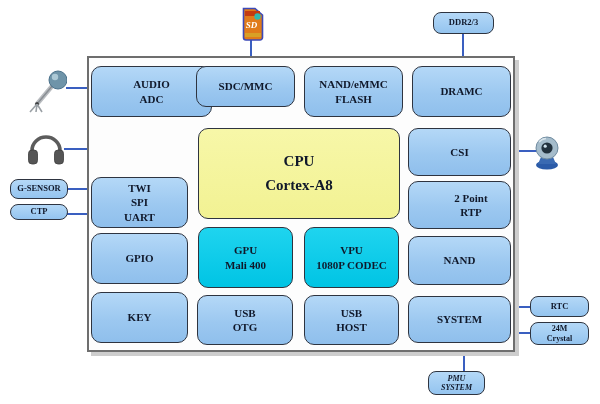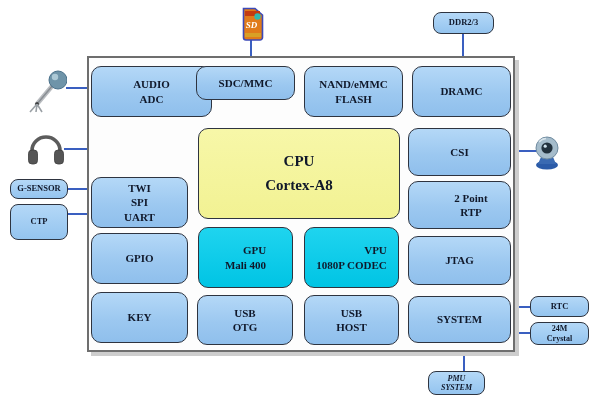--- a/index.html
+++ b/index.html
@@ -16,21 +16,21 @@
   
   .block{
     position:absolute;box-sizing:border-box;
     border:1.4px solid #2e3440;border-radius:10px;
     display:flex;align-items:center;justify-content:center;text-align:center;
     font-weight:bold;font-size:11px;line-height:1.3;color:#10182a;
     white-space:pre-line;
     background:linear-gradient(180deg,#b4d8f7 0%,#9cc8f0 55%,#8fbfec 100%);
   }
   .block.yellow{background:linear-gradient(180deg,#f7f7a8 0%,#f2f293 100%);}
-  .block.cyan{background:linear-gradient(180deg,#1fd4ef 0%,#00c4e4 100%);text-align:right;}
+  .block.cyan{background:linear-gradient(180deg,#1fd4ef 0%,#00c4e4 100%);}
   .block.cpu{font-size:15px;line-height:1.55;}
   
   .badge{
     position:absolute;box-sizing:border-box;
     border:1.4px solid #2e3440;border-radius:8px;
     display:flex;align-items:center;justify-content:center;text-align:center;
     font-weight:bold;font-size:8.5px;line-height:1.15;color:#10182a;
     white-space:pre-line;
     background:linear-gradient(180deg,#b4d8f7 0%,#94c4ef 100%);
   }
@@ -54,53 +54,53 @@
   <div class="vline" style="left:138px;top:169px;height:9px;"></div>
   <div class="hline" style="left:510px;top:150px;width:27px;"></div>
   <div class="hline" style="left:512px;top:306px;width:18px;"></div>
   <div class="hline" style="left:512px;top:332px;width:18px;"></div>
   <div class="vline" style="left:463px;top:348px;height:23px;"></div>
 
   <div class="chip"></div>
 
   <div class="block" style="left:91px;top:66px;width:121px;height:51px;">AUDIO
 ADC</div>
-  <div class="block" style="left:196px;top:66px;width:99px;height:34px;">SDC/MMC</div>
+  <div class="block" style="left:196px;top:66px;width:99px;height:41px;">SDC/MMC</div>
   <div class="block" style="left:304px;top:66px;width:99px;height:51px;">NAND/eMMC
 FLASH</div>
   <div class="block" style="left:412px;top:66px;width:99px;height:51px;">DRAMC</div>
 
   <div class="block" style="left:91px;top:177px;width:97px;height:51px;">TWI
 SPI
 UART</div>
 
   <div class="block yellow cpu" style="left:198px;top:128px;width:202px;height:91px;">CPU
 Cortex-A8</div>
 
   <div class="block" style="left:408px;top:128px;width:103px;height:48px;">CSI</div>
   <div class="block" style="left:408px;top:181px;width:103px;height:48px;padding-left:23px;">2 Point
 RTP</div>
 
   <div class="block" style="left:91px;top:233px;width:97px;height:51px;">GPIO</div>
   <div class="block cyan" style="left:198px;top:227px;width:95px;height:61px;">GPU
 Mali 400</div>
   <div class="block cyan" style="left:304px;top:227px;width:95px;height:61px;">VPU
 1080P CODEC</div>
-  <div class="block" style="left:408px;top:236px;width:103px;height:49px;">JTAG</div>
+  <div class="block" style="left:408px;top:236px;width:103px;height:49px;">NAND</div>
 
   <div class="block" style="left:91px;top:292px;width:97px;height:51px;">KEY</div>
   <div class="block" style="left:197px;top:295px;width:96px;height:50px;">USB
 OTG</div>
   <div class="block" style="left:304px;top:295px;width:95px;height:50px;">USB
 HOST</div>
   <div class="block" style="left:408px;top:296px;width:103px;height:47px;">SYSTEM</div>
 
   <div class="badge" style="left:433px;top:12px;width:61px;height:22px;">DDR2/3</div>
   <div class="badge" style="left:10px;top:179px;width:58px;height:20px;">G-SENSOR</div>
-  <div class="badge" style="left:10px;top:204px;width:58px;height:36px;">CTP</div>
+  <div class="badge" style="left:10px;top:204px;width:58px;height:16px;">CTP</div>
   <div class="badge" style="left:530px;top:296px;width:59px;height:21px;">RTC</div>
   <div class="badge" style="left:530px;top:322px;width:59px;height:23px;font-size:8px;">24M
 Crystal</div>
   <div class="badge" style="left:428px;top:371px;width:57px;height:24px;font-size:8px;font-style:italic;">PMU
 SYSTEM</div>
 
   <div class="icon" style="left:239px;top:7px;">
     <svg width="26" height="35" viewBox="0 0 26 35">
       <path d="M4.5 1.5 H16 L23.5 8 V30.5 a2.5 2.5 0 0 1 -2.5 2.5 H7 a2.5 2.5 0 0 1 -2.5 -2.5 Z" fill="#e07b1a" stroke="#3c4ab8" stroke-width="1.6"></path>
       <rect x="6" y="4" width="15" height="5" fill="#c33b10"></rect>

